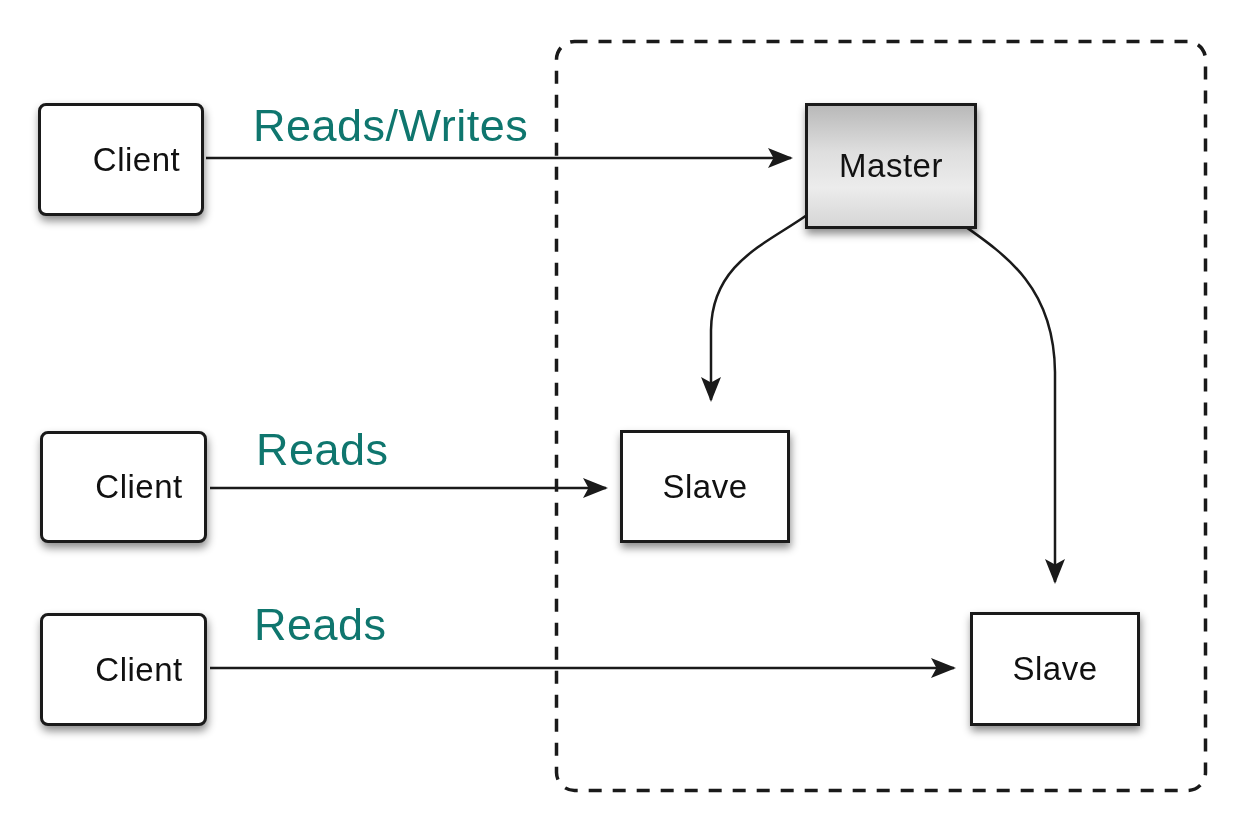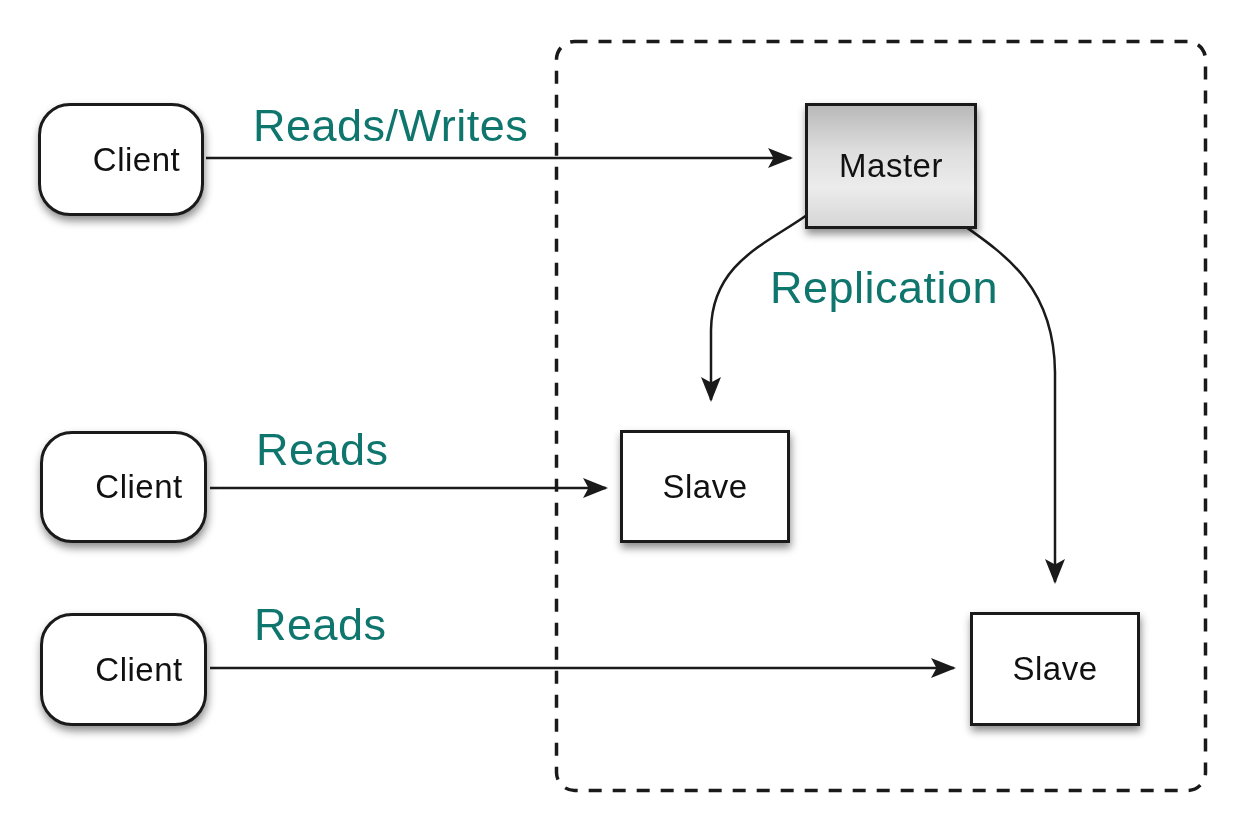--- a/index.html
+++ b/index.html
@@ -28,21 +28,21 @@
     background: #ffffff;
     display: flex;
     align-items: center;
     justify-content: center;
     font-size: 33px;
     color: #111111;
     box-shadow: 1px 5px 8px rgba(0, 0, 0, 0.45);
     letter-spacing: 0.5px;
   }
   .node--client {
-    border-radius: 32px;
+    border-radius: 8px;
     padding-left: 31px;
   }
   .node--master {
     background: linear-gradient(180deg, #b9b9b9 0%, #dedede 38%, #ececec 68%, #d6d6d6 100%);
   }
   .edge-label {
     position: absolute;
     font-size: 45px;
     color: #0f766e;
     white-space: nowrap;
@@ -103,15 +103,14 @@
   <div class="node slave-1">
     <span>Slave</span>
   </div>
   <div class="node slave-2">
     <span>Slave</span>
   </div>
 
   <div class="edge-label label-reads-writes">Reads/Writes</div>
   <div class="edge-label label-reads-mid">Reads</div>
   <div class="edge-label label-reads-bottom">Reads</div>
-  <div class="edge-label label-replication">Replication</div>
 
 </div>
 
 </body></html>

